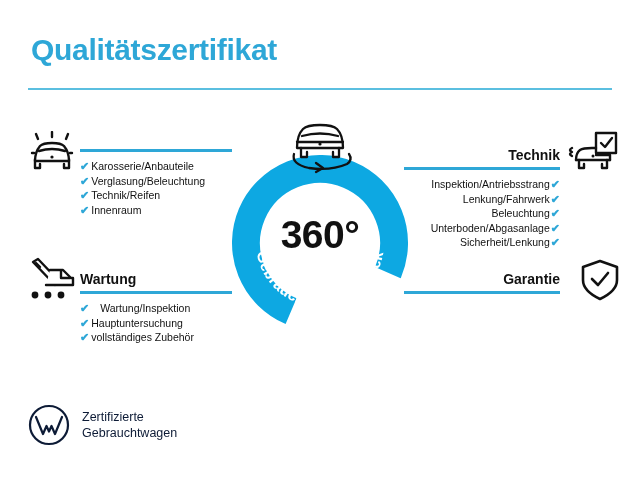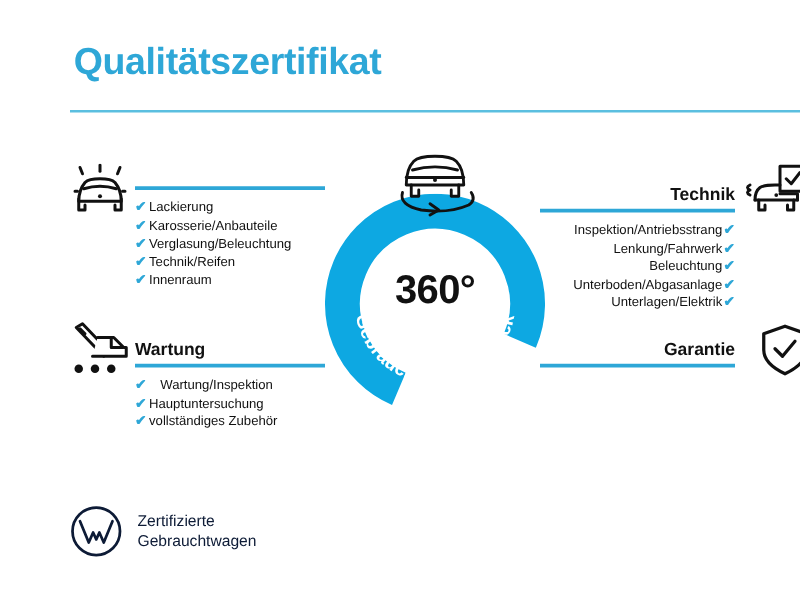--- a/index.html
+++ b/index.html
@@ -12,21 +12,20 @@
     height: 480px;
     font-family: "Liberation Sans", sans-serif;
     color: #1a1a1a;
     position: relative;
     overflow: hidden;
   }
   .page {
     position: absolute;
     inset: 0;
     background: #ffffff;
-    margin-left: 28px;
   }
 
   
   .title {
     position: absolute;
     left: 31px;
     top: 33px;
     font-size: 30px;
     font-weight: bold;
     letter-spacing: -0.3px;
@@ -128,21 +127,21 @@
     width: 74px;
     height: 56px;
   }
   .badge-car svg { display: block; width: 100%; height: 100%; }
   .badge-degrees {
     position: absolute;
     left: 232px;
     top: 213px;
     width: 176px;
     text-align: center;
-    font-size: 32px;
+    font-size: 39px;
     font-weight: bold;
     color: #111111;
     letter-spacing: -0.5px;
   }
 
   
   .footer {
     position: absolute;
     left: 28px;
     top: 404px;
@@ -178,21 +177,20 @@
       <path d="M43 28 L43 37 L38 37 L38 33"></path>
       <path d="M9 30 Q9 21 14 15 Q17 12 26 12 Q35 12 38 15 Q43 21 43 30 Z" fill="#ffffff"></path>
       <path d="M13 20 Q26 16 39 20"></path>
       <circle cx="26" cy="26" r="1.6" fill="#111111" stroke="none"></circle>
     </svg>
   </div>
 
   <div class="block block-left" id="block-optik">
     <div class="block-rule"></div>
     <ul class="items">
-      <li><span class="check">✔</span><span>Lackierung</span></li>
       <li><span class="check">✔</span><span>Karosserie/Anbauteile</span></li>
       <li><span class="check">✔</span><span>Verglasung/Beleuchtung</span></li>
       <li><span class="check">✔</span><span>Technik/Reifen</span></li>
       <li><span class="check">✔</span><span>Innenraum</span></li>
     </ul>
   </div>
 
   <div class="icon-box" id="icon-wartung">
     <svg viewBox="0 0 52 44" fill="none" stroke="#111111" stroke-width="2.4" stroke-linecap="round" stroke-linejoin="round">
       <path d="M7 5 L12 2 L33 24 L29 28 Z" fill="#ffffff"></path>
@@ -230,21 +228,21 @@
   </div>
 
   <div class="block block-right" id="block-technik">
     <div class="block-heading">Technik</div>
     <div class="block-rule"></div>
     <ul class="items">
       <li><span>Inspektion/Antriebsstrang</span><span class="check">✔</span></li>
       <li><span>Lenkung/Fahrwerk</span><span class="check">✔</span></li>
       <li><span>Beleuchtung</span><span class="check">✔</span></li>
       <li><span>Unterboden/Abgasanlage</span><span class="check">✔</span></li>
-      <li><span>Unterlagen/Elektrik</span><span class="check">✔</span></li>
+      <li><span>Sicherheit/Lenkung</span><span class="check">✔</span></li>
     </ul>
   </div>
 
   <div class="icon-box" id="icon-garantie">
     <svg viewBox="0 0 52 44" fill="none" stroke="#111111" stroke-width="2.6" stroke-linecap="round" stroke-linejoin="round">
       <path d="M26 3 L43 9 L43 22 Q43 33 26 41 Q9 33 9 22 L9 9 Z" fill="#ffffff"></path>
       <path d="M18 21 L24 27 L34 15"></path>
     </svg>
   </div>
 

